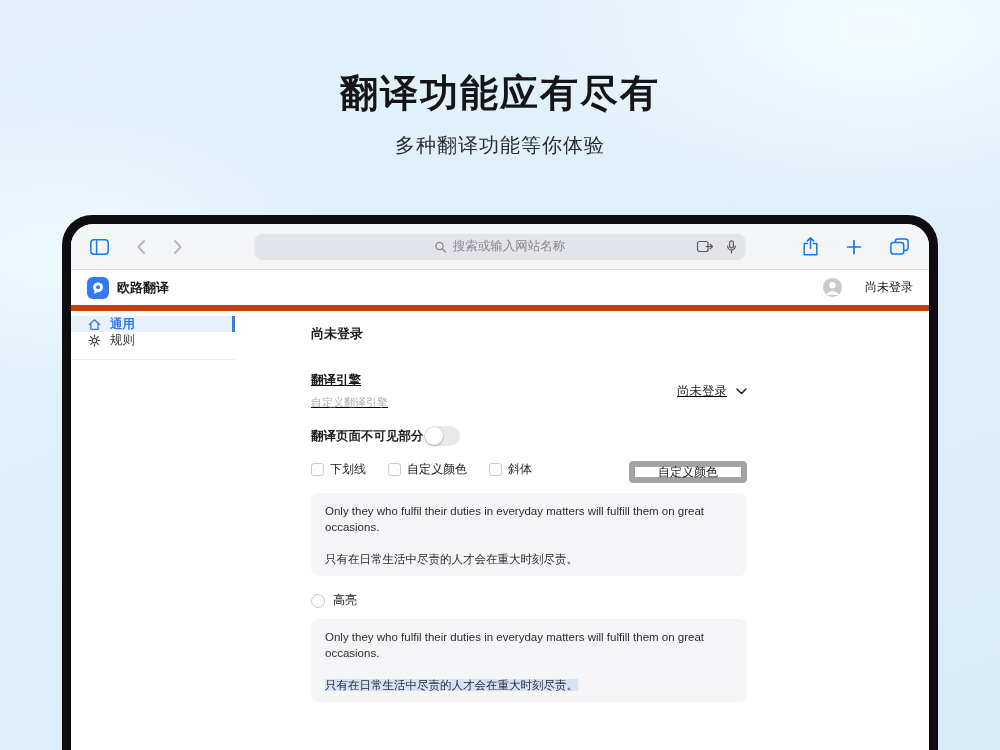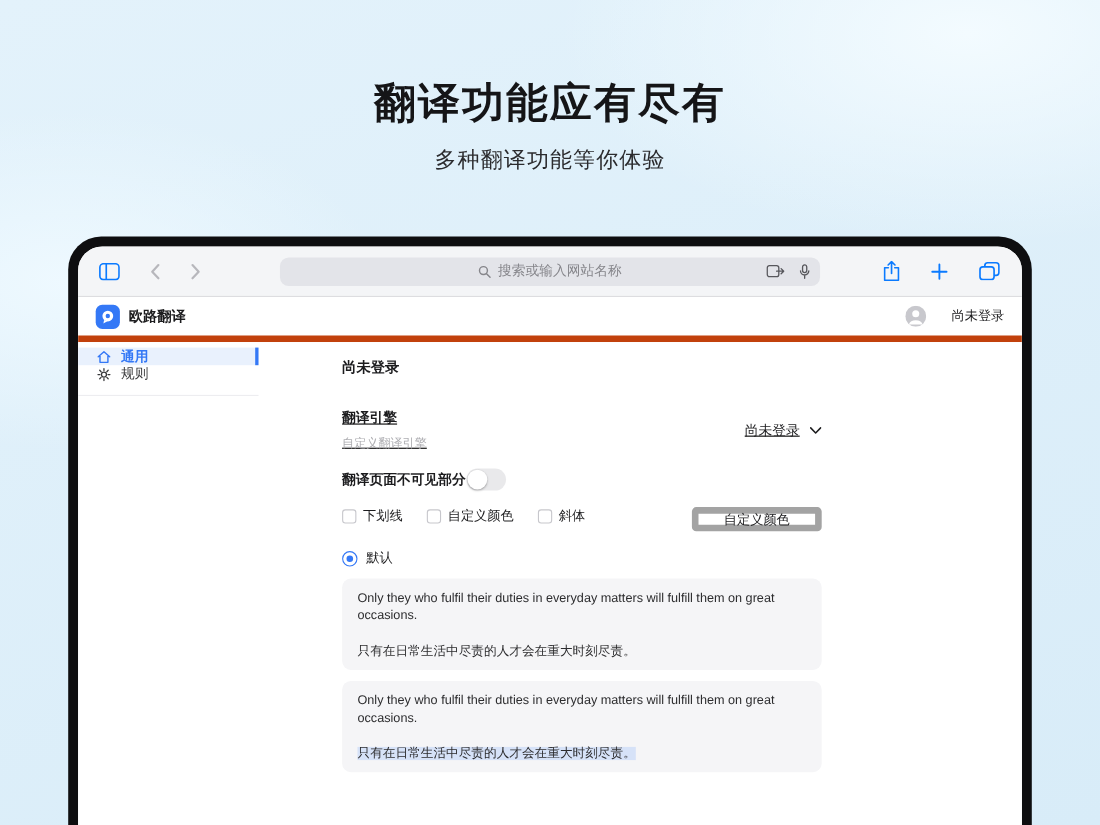--- a/index.html
+++ b/index.html
@@ -280,30 +280,30 @@
             <span class="box"></span>
             <span>自定义颜色</span>
           </div>
           <div class="cb">
             <span class="box"></span>
             <span>斜体</span>
           </div>
           <div class="custom-color-btn">自定义颜色</div>
         </div>
 
-        <div class="radio-row">
-          <span class="radio selected"></span>
-          <span>默认</span>
-        </div>
 
         <div class="sample-box">
           <div class="sample-en">Only they who fulfil their duties in everyday matters will fulfill them on great occasions.</div>
           <div class="sample-zh">只有在日常生活中尽责的人才会在重大时刻尽责。</div>
         </div>
 
+        <div class="radio-row">
+          <span class="radio"></span>
+          <span>高亮</span>
+        </div>
 
         <div class="sample-box">
           <div class="sample-en">Only they who fulfil their duties in everyday matters will fulfill them on great occasions.</div>
           <div class="sample-zh"><span class="hl">只有在日常生活中尽责的人才会在重大时刻尽责。</span></div>
         </div>
 
       </div>
     </div>
 
   </div>

